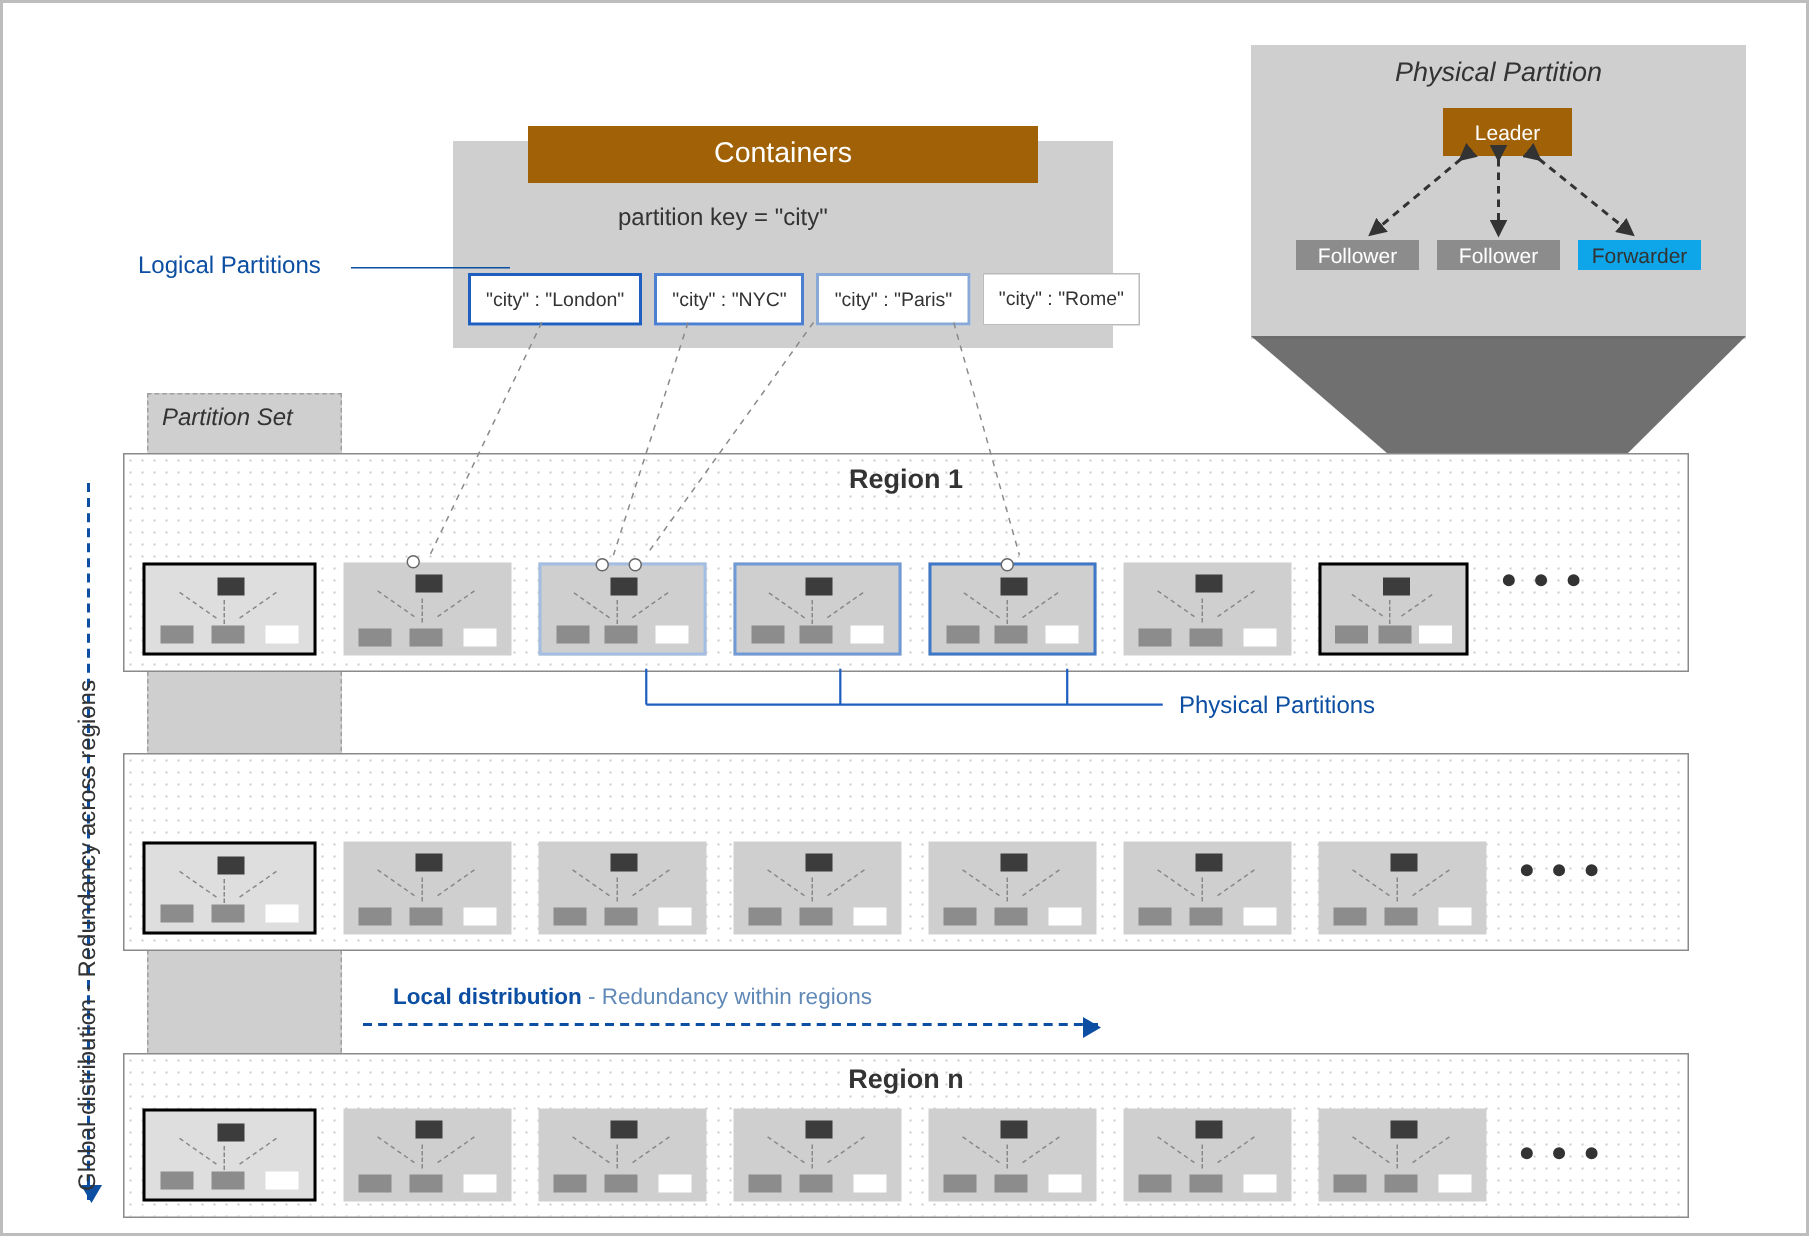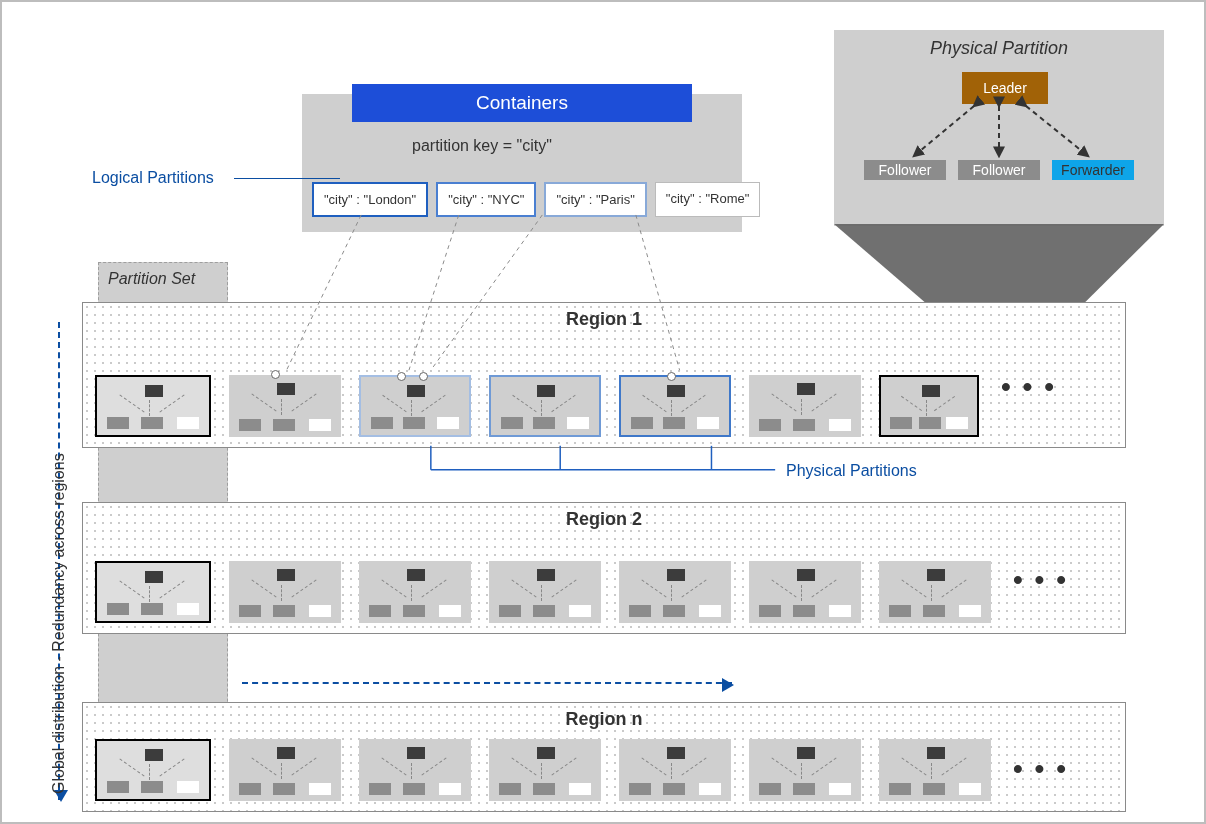--- a/index.html
+++ b/index.html
@@ -22,21 +22,21 @@
   .containers-panel {
     position: absolute;
     left: 300px; top: 92px;
     width: 440px; height: 138px;
     background: #cfcfcf;
   }
   .containers-header {
     position: absolute;
     left: 350px; top: 82px;
     width: 340px; height: 38px;
-    background: #1d4ed8;
+    background: #a16207;
     color: #fff;
     font-size: 19px;
     display: flex; align-items: center; justify-content: center;
   }
   .partition-key {
     position: absolute;
     left: 410px; top: 135px;
     font-size: 16px;
   }
   .cities-row {
@@ -347,21 +347,20 @@
             <div class="l l1"></div>
             <div class="l l2"></div>
             <div class="l l3"></div>
           </div>
         </div>
       <div class="more-dots">• • •</div>
     </div>
   </div>
 
   <div class="region region2">
-    <div class="region-title">Region 2</div>
     <div class="region-inner">
       <div class="part first">
           <div class="mini">
             <div class="ldr"></div>
             <div class="f1"></div>
             <div class="f2"></div>
             <div class="fw"></div>
             <div class="l l1"></div>
             <div class="l l2"></div>
             <div class="l l3"></div>
@@ -536,15 +535,18 @@
       <line x1="430" y1="470" x2="776" y2="470"></line>
     </g>
   </svg>
   <div class="phys-label">Physical Partitions</div>
 
   <div class="global-arrow"></div>
   <div class="vert">
     <span class="strong">Global distribution</span><span class="sub">  -  Redundancy across regions</span>
   </div>
 
+  <div class="local-dist">
+    <span class="strong">Local distribution</span><span class="sub">  -  Redundancy within regions</span>
+  </div>
   <div class="local-arrow"></div>
 
 </div>
 
 </body></html>

